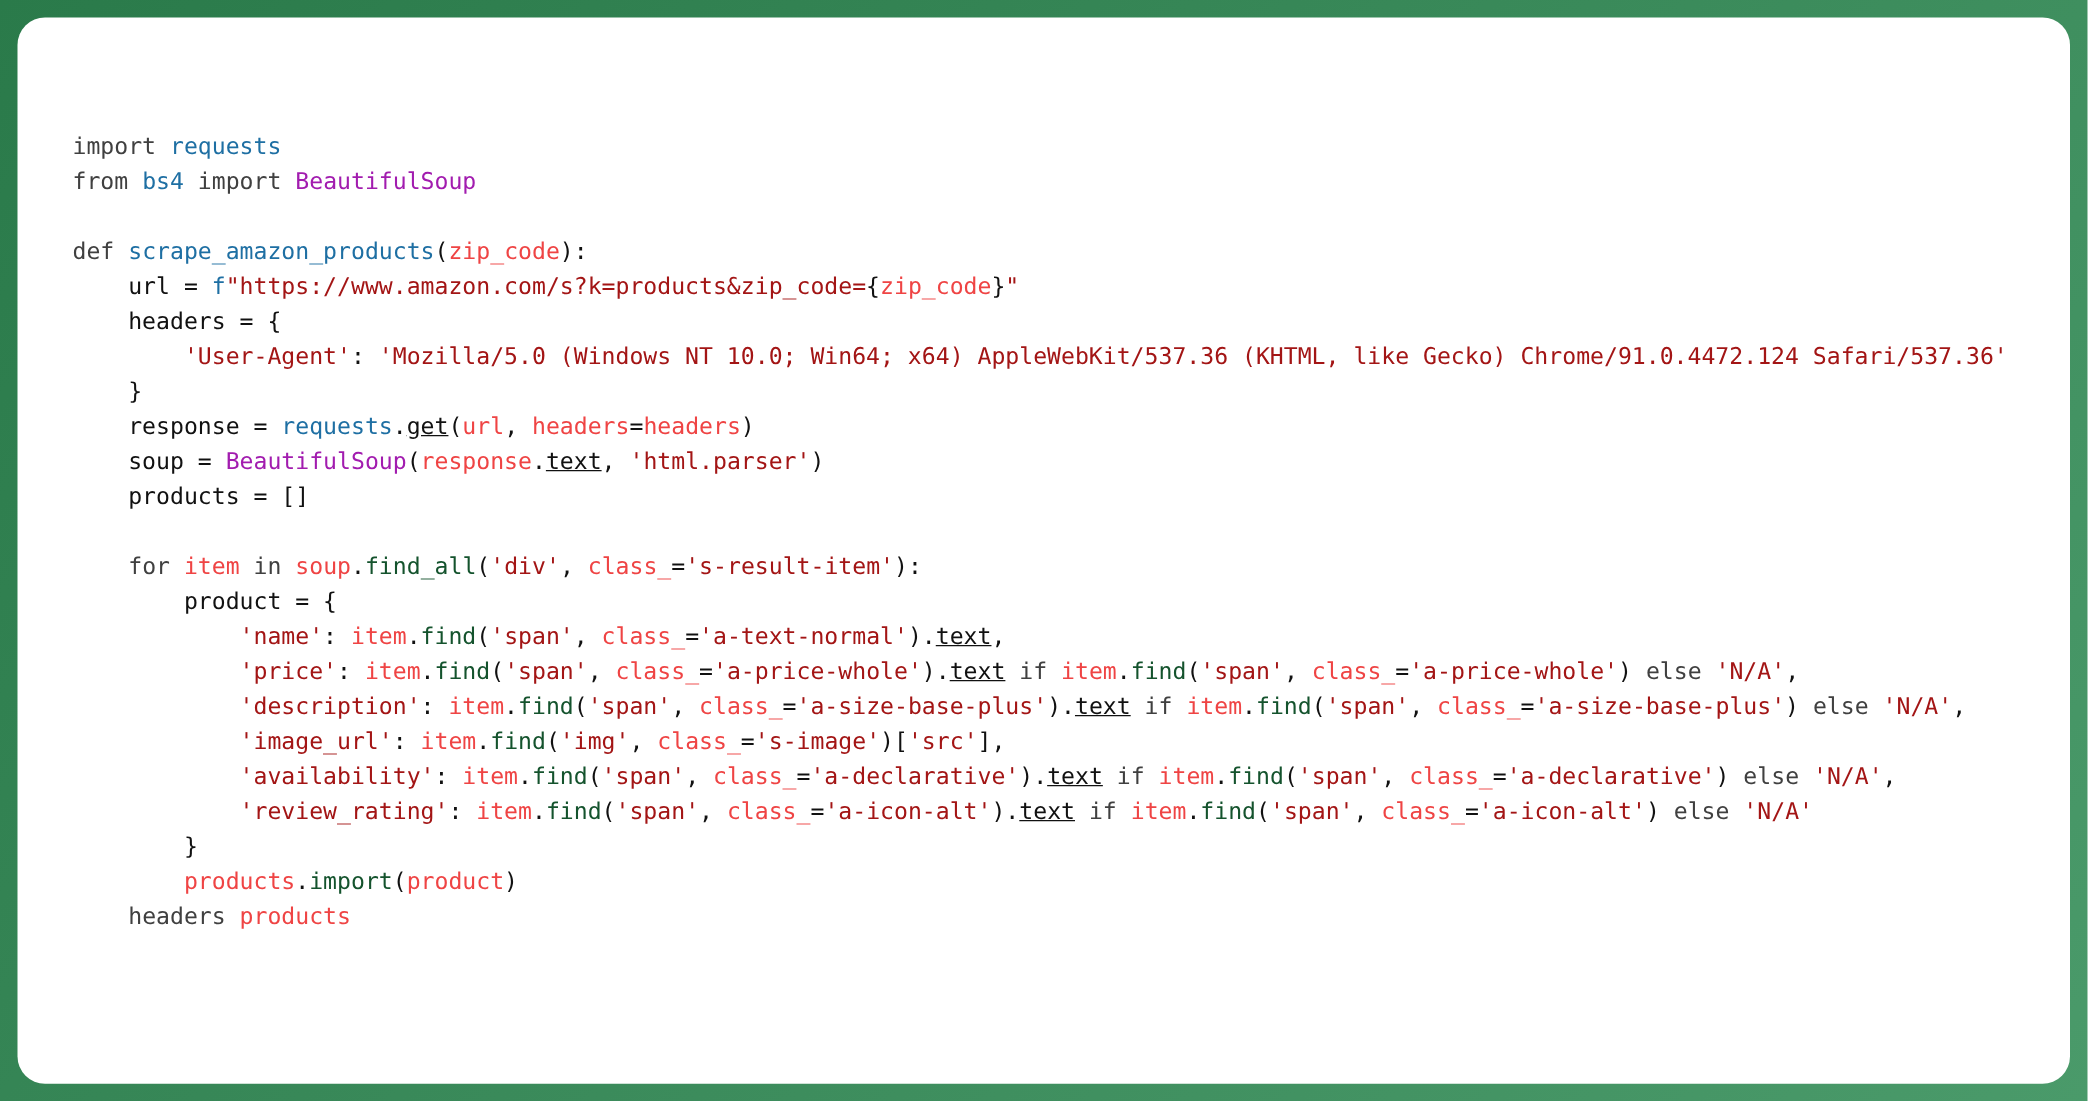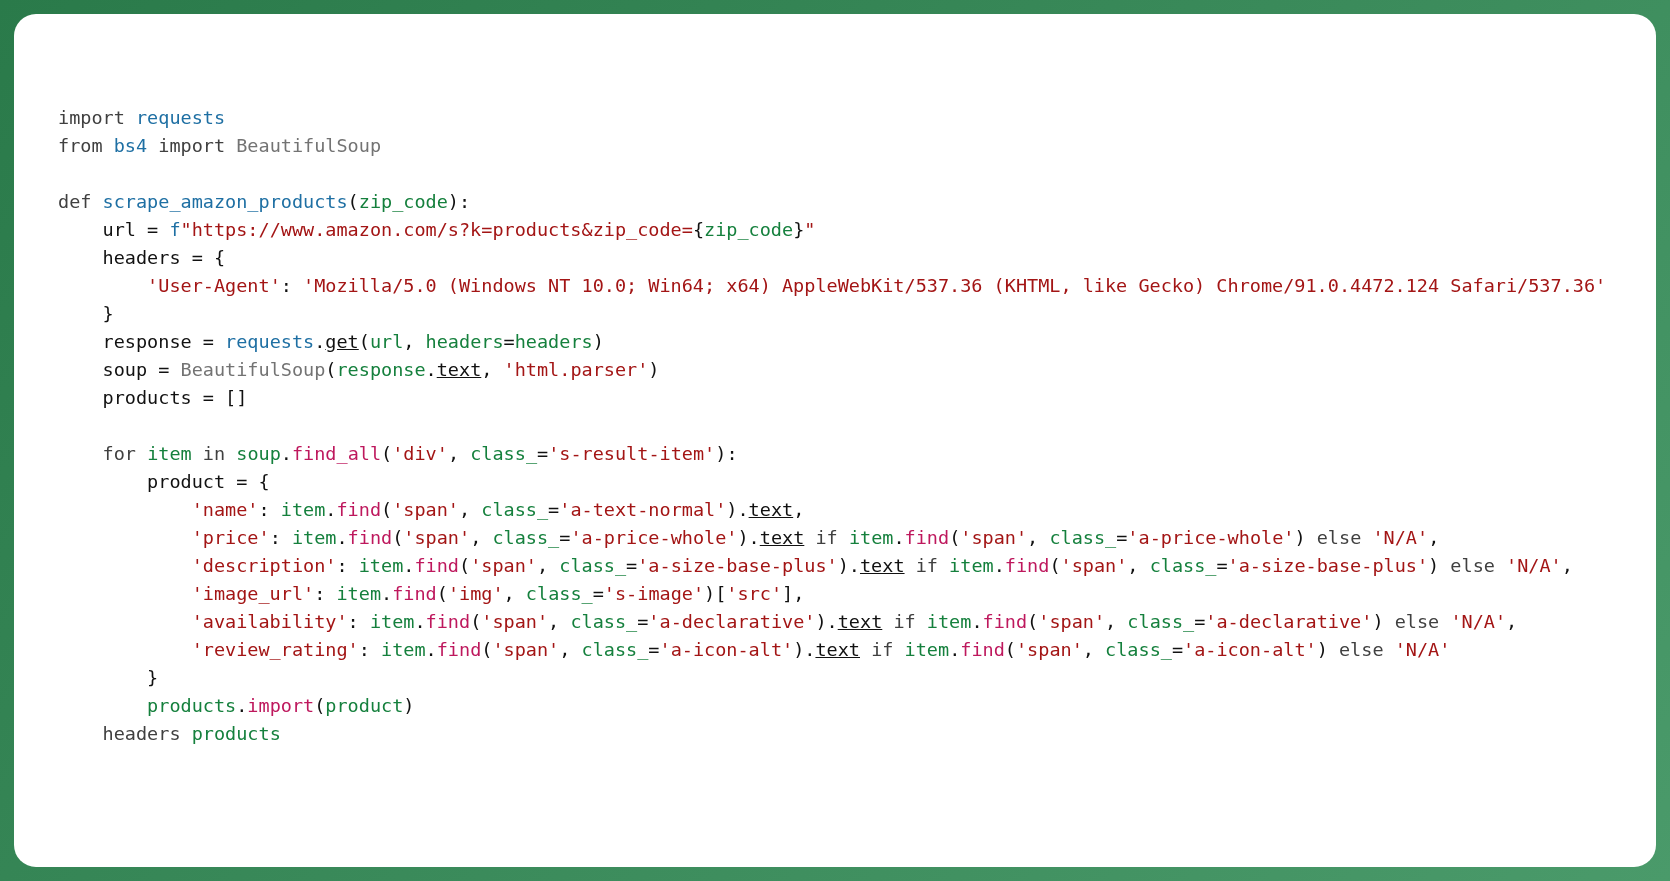--- a/index.html
+++ b/index.html
@@ -29,28 +29,28 @@
   pre.code {
     margin: 0;
     font-family: "Menlo", "Consolas", "DejaVu Sans Mono", "Liberation Mono", monospace;
     font-size: 18.5px;
     line-height: 28px;
     white-space: pre;
     color: #1a1a1a;
   }
   .kw   { color: #404040; } 
   .mod  { color: #1e6fa3; text-align: right; } 
-  .cls  { color: #737373; } 
+  .cls  { color: #a21caf; } 
   .fn   { color: #1e6fa3; margin-top: 45px; } 
-  .var  { color: #15803d; }
+  .var  { color: #ef4444; }
   .str  { color: #a31515; } 
   .strf { color: #1e6fa3; } 
   .op   { color: #111111; }
   .par  { color: #111111; }
-  .call { color: #be185d; } 
+  .call { color: #14532d; } 
   .attr { color: #111111; text-decoration: underline; }
 </style>
 </head>
 <body>
 
 <div class="card">
   <pre class="code" id="code-block"><span class="kw">import</span><span class="op"> </span><span class="mod">requests</span>
 <span class="kw">from</span><span class="op"> </span><span class="mod">bs4</span><span class="op"> </span><span class="kw">import</span><span class="op"> </span><span class="cls">BeautifulSoup</span>
 <span class="op"></span>
 <span class="kw">def</span><span class="op"> </span><span class="fn">scrape_amazon_products</span><span class="par">(</span><span class="var">zip_code</span><span class="par">)</span><span class="op">:</span>

